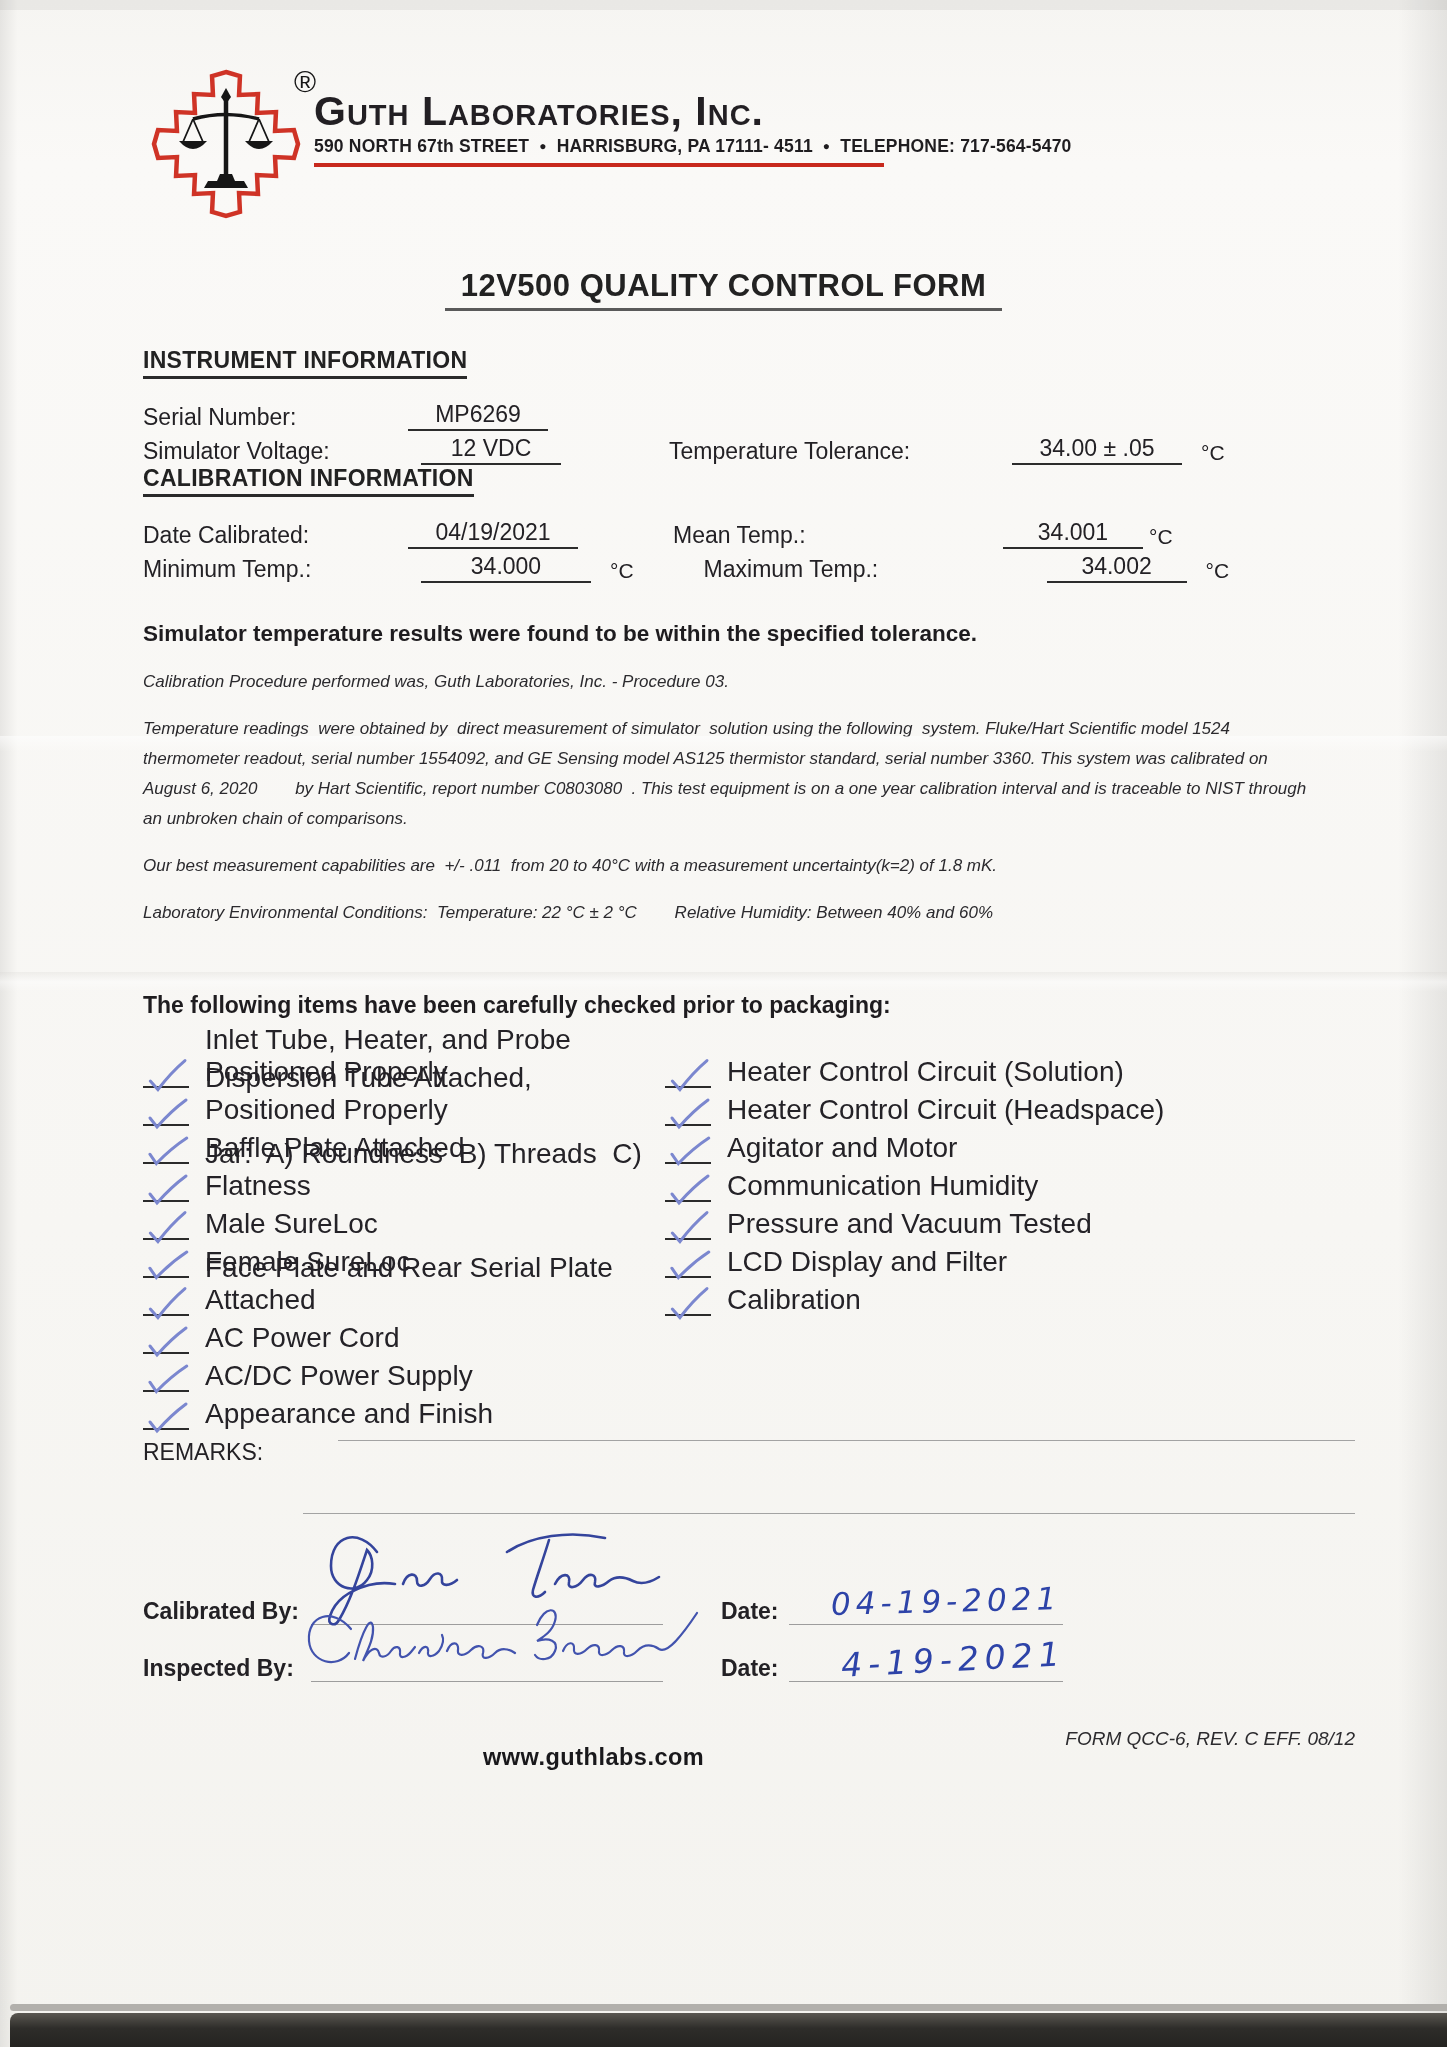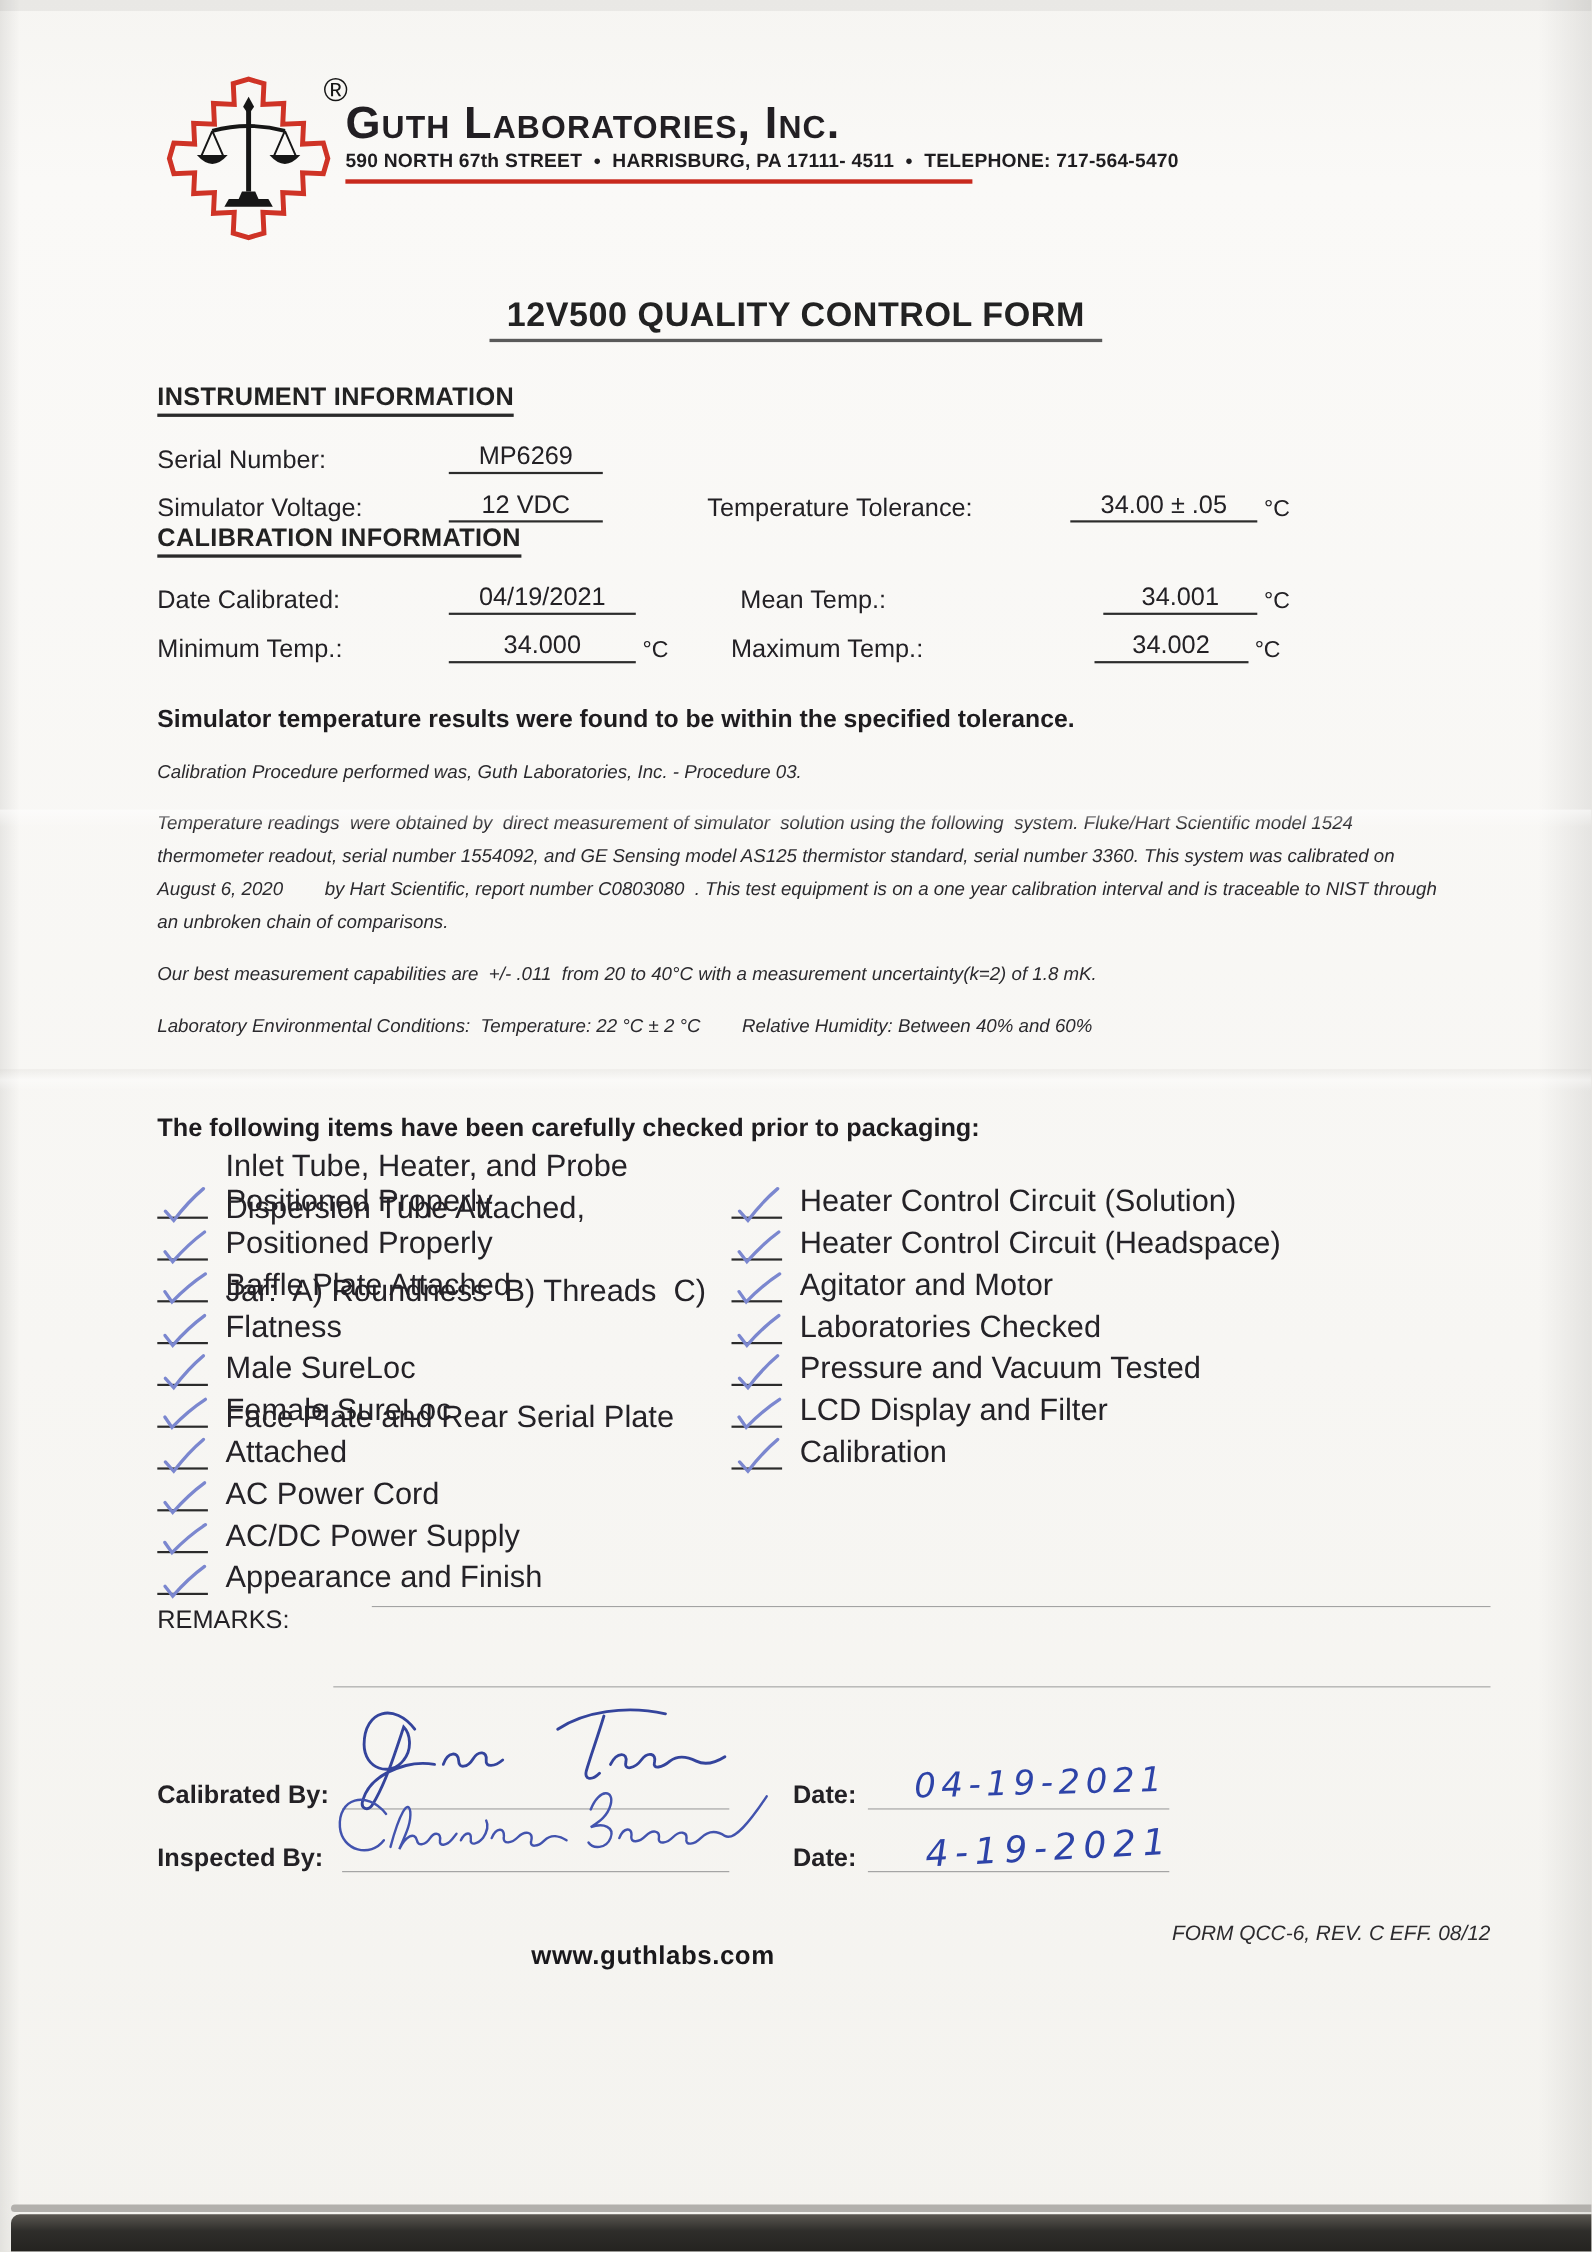--- a/index.html
+++ b/index.html
@@ -41,21 +41,21 @@
   .content{margin:0 92px 0 143px;}
 
   .sec-head{
     display:inline-block;font-size:23px;font-weight:bold;letter-spacing:0.3px;
     border-bottom:3px solid #2a2a2a;padding-bottom:2px;color:#222;
   }
   .sec-head.instr{margin-top:36px;}
   .sec-head.calib{}
 
   .inforow{display:flex;align-items:flex-end;font-size:23px;margin-top:22px;}
-  .inforow.tight{margin-top:14px;}
+  .inforow.tight{margin-top:4px;gap:13px;}
   .lbl{width:265px;}
   .lbl2{width:330px;margin-left:95px;}
   .val{
     border-bottom:2px solid #2c2c2c;text-align:center;padding:0 10px 1px 10px;
     min-width:120px;
   }
   .val.wide{min-width:150px;}
   .unit{margin-left:6px;font-size:21px;}
 
   .statement{margin-top:38px;font-size:22.5px;font-weight:bold;color:#1e1c1f;}
@@ -291,21 +291,21 @@
               </svg>
             </span>
             <span class="chk-label">Agitator and Motor</span>
           </div>
         <div class="chk-item">
             <span class="chk-cell">
               <svg width="48" height="34" viewBox="0 0 48 34">
                 <path d="M9 21 L16 30 Q30 14 45 3" fill="none" stroke="#7b87cf" stroke-width="3" stroke-linecap="round"></path>
               </svg>
             </span>
-            <span class="chk-label">Laboratories Checked</span>
+            <span class="chk-label">Communication Humidity</span>
           </div>
         <div class="chk-item">
             <span class="chk-cell">
               <svg width="48" height="34" viewBox="0 0 48 34">
                 <path d="M9 21 L16 30 Q30 14 45 3" fill="none" stroke="#7b87cf" stroke-width="3" stroke-linecap="round"></path>
               </svg>
             </span>
             <span class="chk-label">Pressure and Vacuum Tested</span>
           </div>
         <div class="chk-item">

